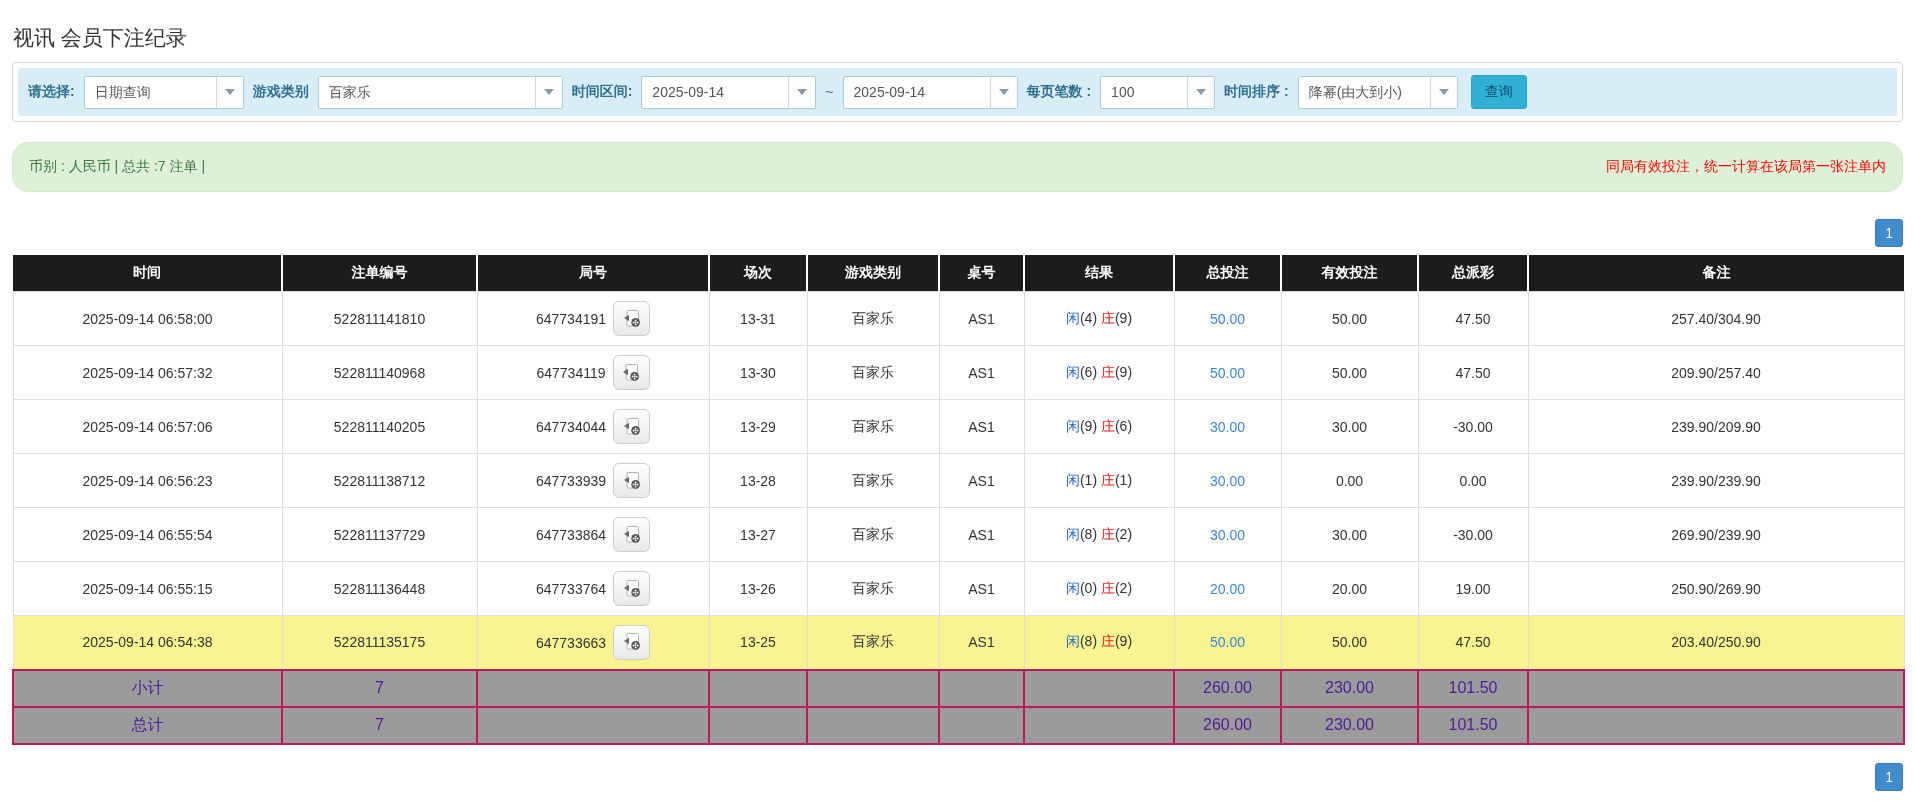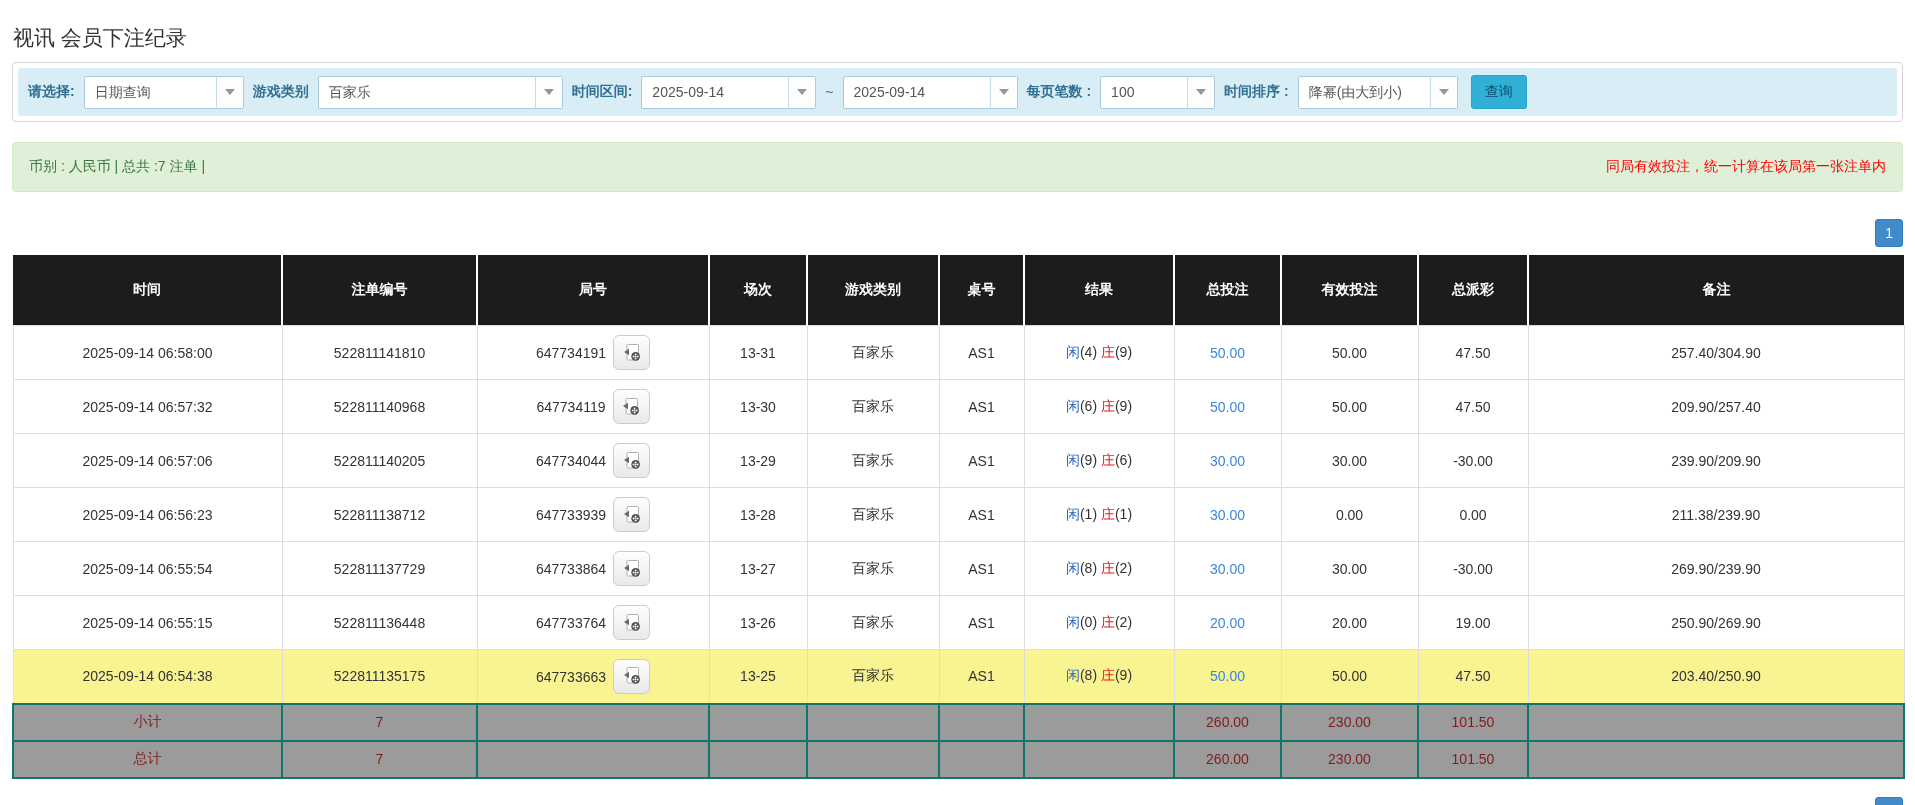--- a/index.html
+++ b/index.html
@@ -15,37 +15,37 @@
   .flabel { font-size:14px; font-weight:bold; color:#31708f; white-space:nowrap; }
   .sel { display:inline-flex; align-items:stretch; background:#fff; border:1px solid #aacbdd; height:33px; border-radius:2px; cursor:pointer; }
   .sel .val { font-size:14px; color:#555; line-height:30px; padding:0 10px; white-space:nowrap; overflow:hidden; }
   .sel .arrow { width:27px; border-left:1px solid #c9dbe6; display:flex; align-items:center; justify-content:center; background:#fdfdfd; }
   .tri { width:0; height:0; border-left:5px solid transparent; border-right:5px solid transparent; border-top:6px solid #8a9aa6; }
   .w-type { width:160px; } .w-game { width:245px; } .w-date { width:175px; } .w-size { width:115px; } .w-sort { width:160px; }
   .tilde { color:#31708f; font-size:14px; }
   .btn-search { margin-left:4px; background:#31b0d5; border:1px solid #28a4c9; color:#0c4a6e; font-size:14px; padding:7px 13px; border-radius:3px; cursor:pointer; }
 
   
-  .notice { margin:20px 12px 0; background:#dff0d8; border:1px solid #d6e9c6; border-radius:4px; padding:15px 16px; display:flex; justify-content:space-between; align-items:center; }
+  .notice { margin:20px 12px 0; background:#dff0d8; border:1px solid #d6e9c6; border-radius:16px; padding:15px 16px; display:flex; justify-content:space-between; align-items:center; }
   .notice-left { color:#3c763d; font-size:14px; }
   .notice-right { color:#f00; font-size:14px; }
 
   
   .pager { text-align:right; margin:0 12px; }
   .pager.top { margin-top:27px; margin-bottom:8px; }
   .pager.bottom { margin-top:18px; padding-bottom:12px; }
   .page-btn { background:#428bca; border:1px solid #357ebd; color:#fff; font-size:14px; min-width:27px; padding:5px 9px; border-radius:3px; cursor:pointer; }
 
   
   table.records { width:1891px; margin:0 12px; border-collapse:collapse; table-layout:fixed; }
-  .records th { background:#1c1c1c; color:#fff; font-size:14px; font-weight:bold; padding:26px 4px; text-align:center; }
+  .records th { background:#1c1c1c; color:#fff; font-size:14px; font-weight:bold; padding:9px 4px; text-align:center; }
   .records th + th { border-left:2px solid #fff; }
   .records td { border:1px solid #ddd; background:#fff; text-align:center; font-size:14px; color:#333; height:54px; padding:4px; word-break:break-all; }
   .records tr.highlight td { background:#f8f492;margin-left:47px; }
-  .records tr.foot td { background:#9b9b9b; color:#7f1d1d; border:2px solid #0f766e; height:37px; font-size:14px; }
+  .records tr.foot td { background:#9b9b9b; color:#4c1d95; border:2px solid #be185d; height:37px; font-size:16px; }
   .cell-link { color:#3a87d9; cursor:pointer; }
   .res-player { color:#2464c8; }
   .res-banker { color:#e02020; }
   .res-score { color:#333; }
   .neg { color:#f00; }
   .video-btn { display:inline-flex; align-items:center; justify-content:center; width:37px; height:35px; margin-left:7px; vertical-align:middle; border:1px solid #ccc; border-radius:6px; background:linear-gradient(#fefefe,#e9e9e9); cursor:pointer; }
   .round-no { vertical-align:middle; }
 </style>
 </head>
 <body>
@@ -234,21 +234,21 @@
                 <circle cx="13.6" cy="13.4" r="0.7" fill="#fff"></circle>
               </svg>
             </span></td>
           <td>13-28</td>
           <td>百家乐</td>
           <td>AS1</td>
           <td><span class="res-player">闲</span><span class="res-score">(1) </span><span class="res-banker">庄</span><span class="res-score">(1)</span></td>
           <td><span class="cell-link">30.00</span></td>
           <td>0.00</td>
           <td>0.00</td>
-          <td>211.38/239.90</td>
+          <td>239.90/239.90</td>
         </tr>
         <tr>
           <td>2025-09-14 06:55:54</td>
           <td>522811137729</td>
           <td><span class="round-no">647733864</span><span class="video-btn">
               <svg width="20" height="20" viewBox="0 0 20 20" xmlns="http://www.w3.org/2000/svg">
                 <rect x="5" y="1.5" width="11.5" height="15.5" rx="1.2" fill="#fff" stroke="#b0b0b0"></rect>
                 <polygon points="2,9 7,5.8 7,12.2" fill="#6a6a6a"></polygon>
                 <circle cx="13.6" cy="13.4" r="4.3" fill="#4f4f4f"></circle>
                 <circle cx="13.6" cy="11.4" r="1" fill="#fff"></circle>

